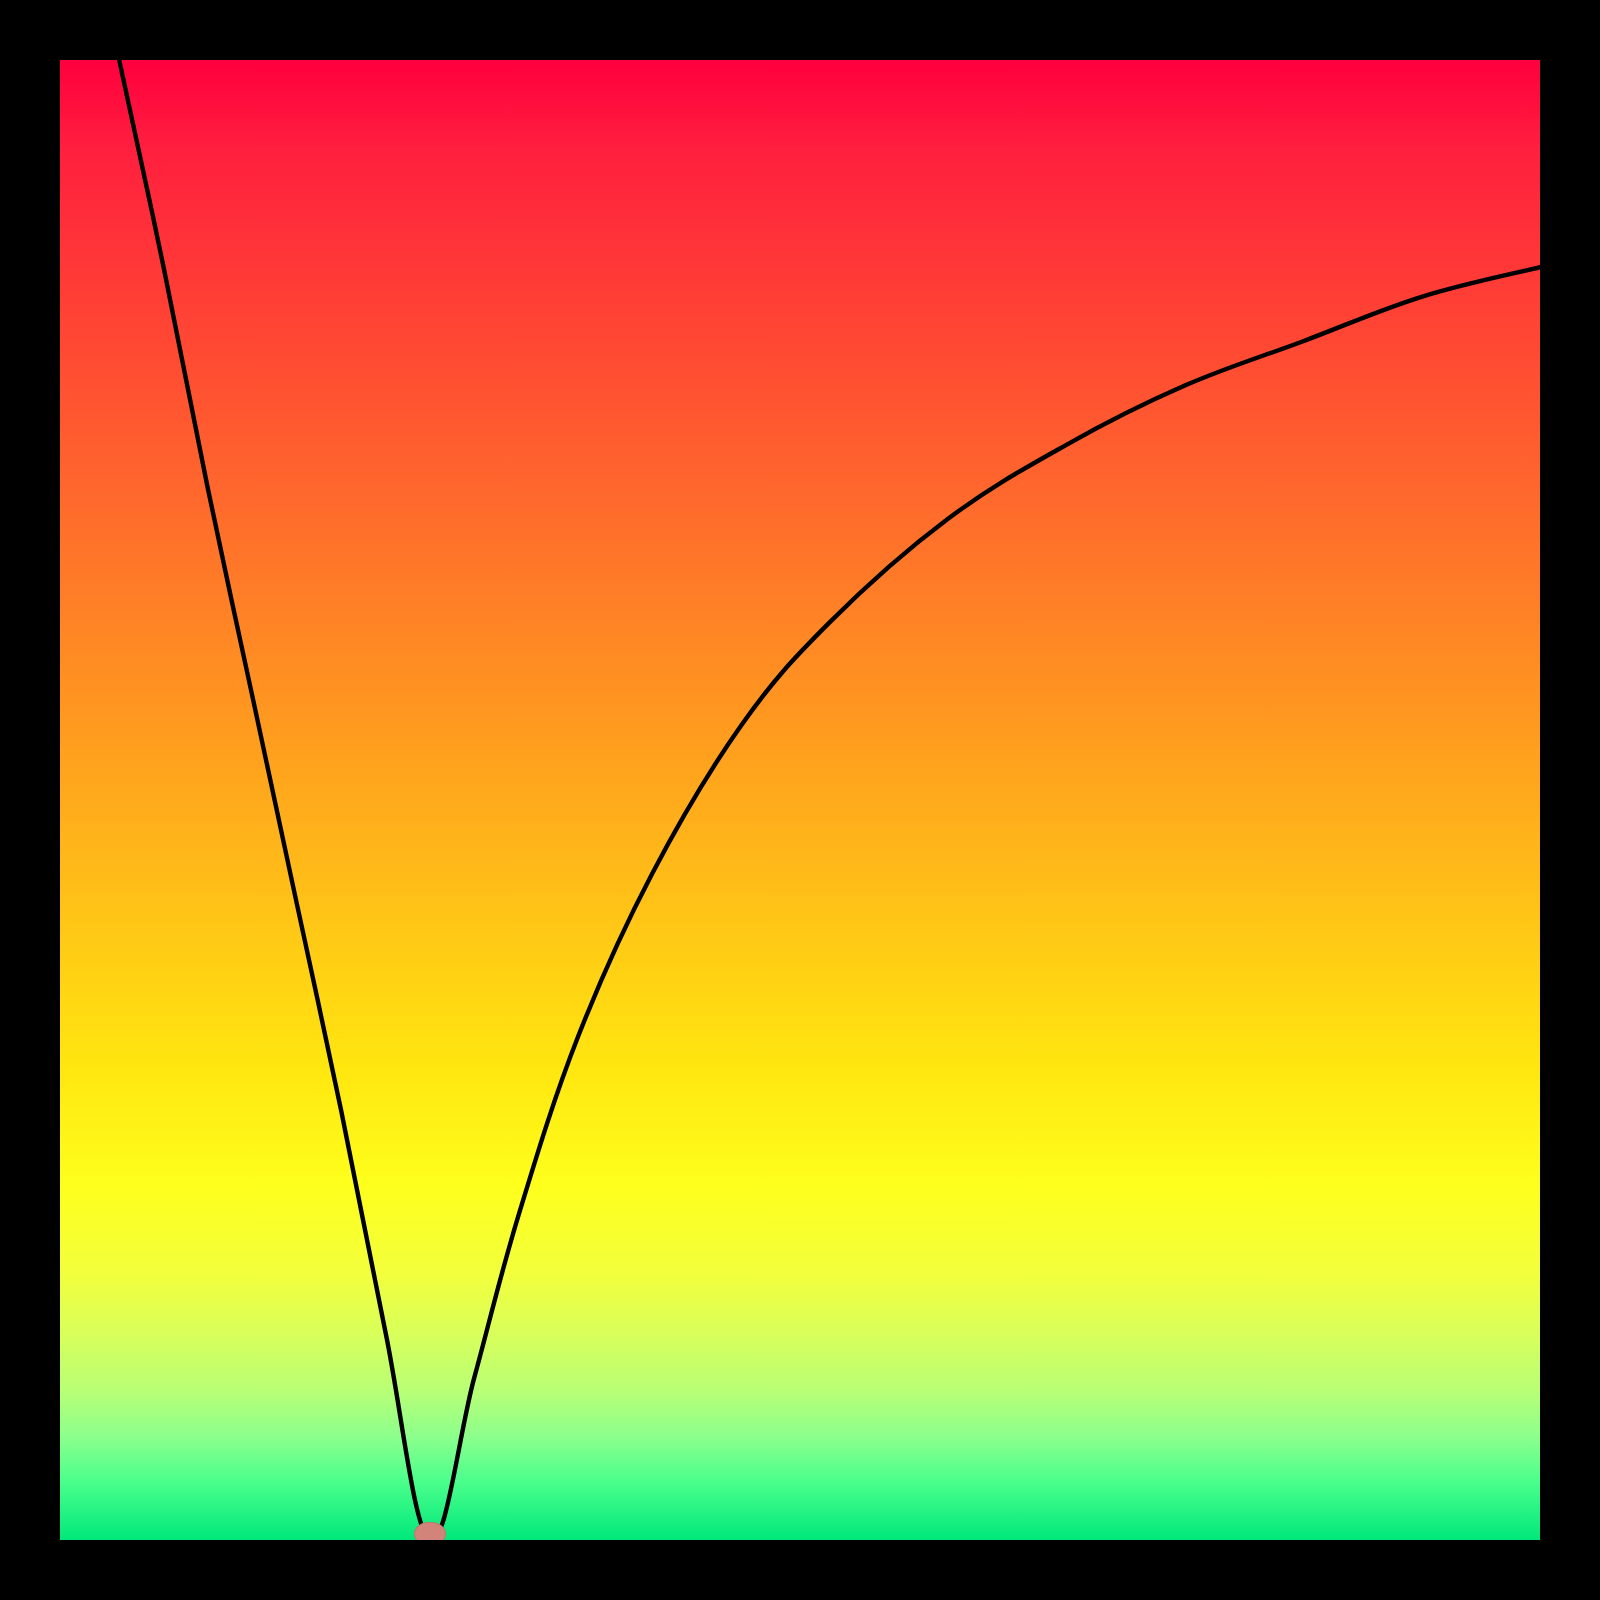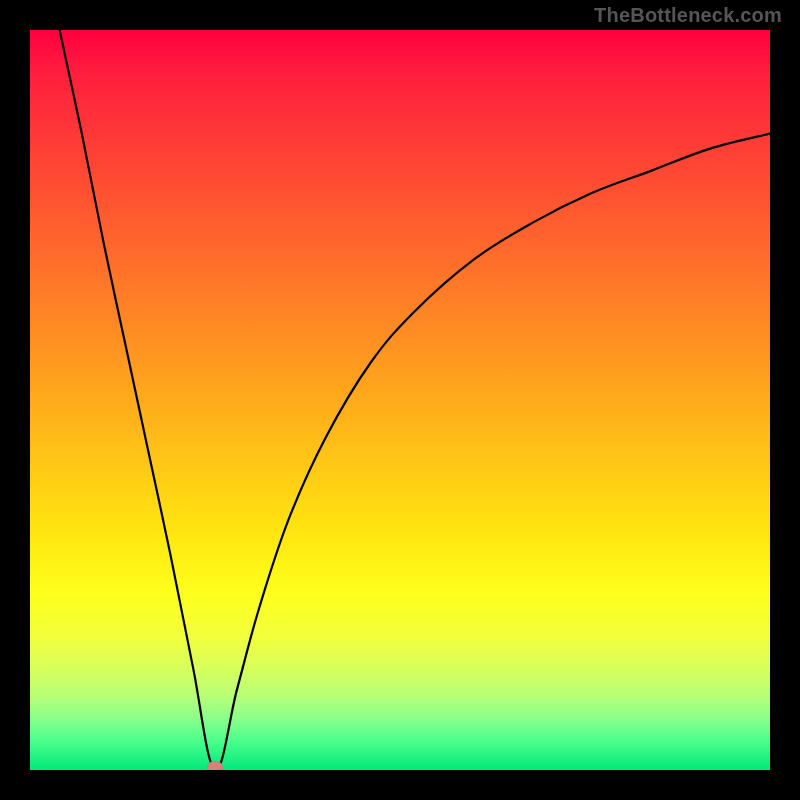--- a/index.html
+++ b/index.html
@@ -72,21 +72,20 @@
     transform: translate(-50%, -50%);
     z-index: 30;
     box-shadow: 0 0 0 0.5px rgba(0,0,0,0.1) inset;
   }
 </style>
 </head>
 <body>
 
 <div class="frame">
 
-  <div class="watermark">TheBottleneck.com</div>
 
   <div class="plot-area">
     <div class="gradient"></div>
 
     <svg class="curve" viewBox="0 0 740 740" preserveAspectRatio="none">
       <path fill="none" stroke="#000000" stroke-width="2.2" stroke-linejoin="round" stroke-linecap="round" d="M 29.60 0.00 C 33.60 18.65, 43.81 64.97, 51.80 103.60 C 59.79 142.23, 66.01 175.97, 74.00 214.60 C 81.99 253.23, 88.21 280.90, 96.20 318.20 C 104.19 355.50, 110.41 384.50, 118.40 421.80 C 126.39 459.10, 132.61 486.77, 140.60 525.40 C 148.59 564.03, 154.81 597.77, 162.80 636.40 C 170.79 675.03, 177.01 736.00, 185.00 740.00 C 192.99 744.00, 199.21 687.90, 207.20 658.60 C 215.19 629.30, 220.08 607.84, 229.40 577.20 C 238.72 546.56, 247.01 519.04, 259.00 488.40 C 270.99 457.76, 281.35 434.97, 296.00 407.00 C 310.65 379.03, 324.42 355.64, 340.40 333.00 C 356.38 310.36, 366.15 299.85, 384.80 281.20 C 403.45 262.55, 422.69 245.38, 444.00 229.40 C 465.31 213.42, 481.89 204.39, 503.20 192.40 C 524.51 180.41, 541.09 172.12, 562.40 162.80 C 583.71 153.48, 600.29 148.59, 621.60 140.60 C 642.91 132.61, 659.49 125.06, 680.80 118.40 C 702.11 111.74, 729.34 106.26, 740.00 103.60"></path>
     </svg>
 
     <div class="marker" style="left: 185px; top: 737px; background: rgb(210, 132, 123);"></div>
   </div>

